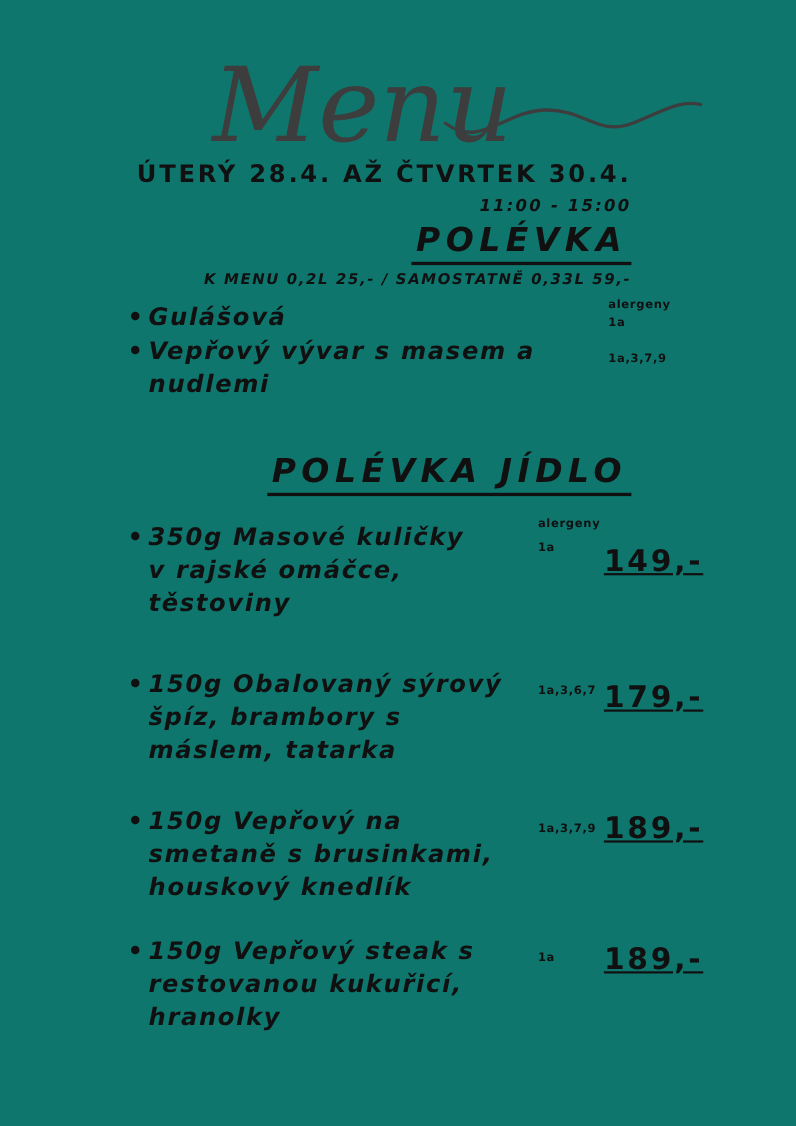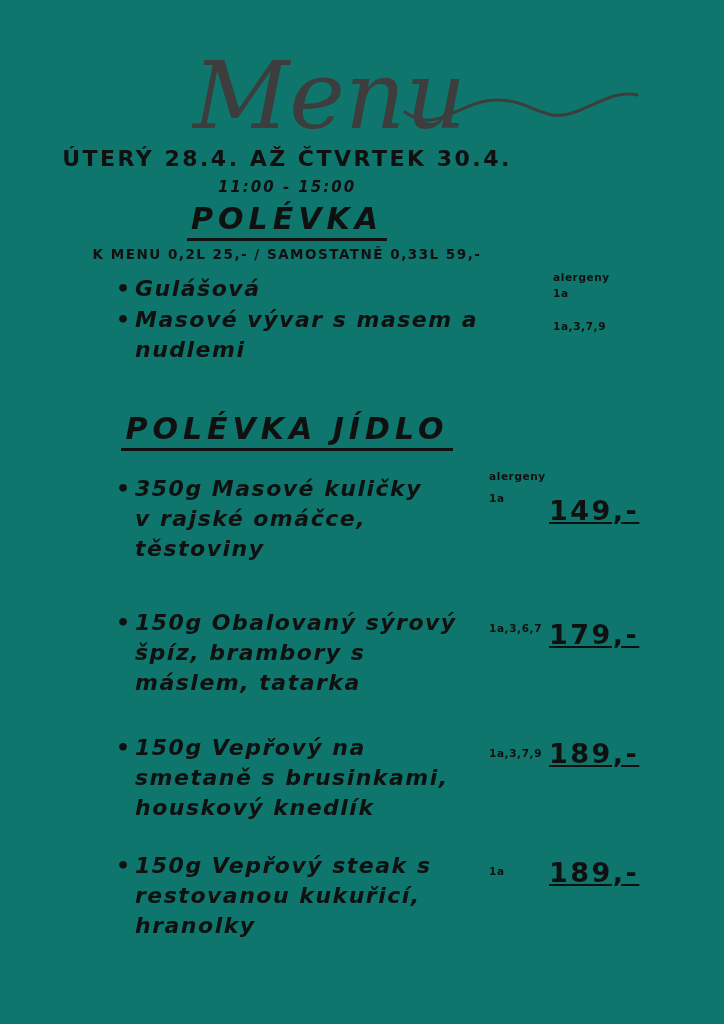--- a/index.html
+++ b/index.html
@@ -2,29 +2,29 @@
 <html><head>
 <meta charset="utf-8">
 <style>
   html,body{margin:0;padding:0;background:#e8e8e8;}
   .page{
     position:relative;width:724px;height:1024px;background:#0f766e;
     font-family:"DejaVu Sans",sans-serif;color:#101010;overflow:hidden;
     margin:0 auto;
   }
   .abs{position:absolute;}
-  .center{left:0;width:574px;text-align:center;}
+  .center{left:0;width:574px;text-align:right;}
   .title-wrap{left:105px;top:36px;width:540px;height:122px;}
   .date-line{top:146px;font-size:22px;font-weight:bold;letter-spacing:2.5px;}
   .time-line{top:178px;font-size:15px;font-weight:bold;font-style:italic;letter-spacing:2px;}
   .sec-head{font-size:30px;font-weight:bold;font-style:italic;letter-spacing:5px;}
   .sec-head .u{display:inline-block;border-bottom:3.5px solid #101010;padding:0 4px 2px;}
   .soup-head{top:201px;}
   .main-head{top:411px;}
-  .subtitle{top:246px;font-size:13.5px;font-weight:bold;letter-spacing:1.5px;}
+  .subtitle{top:246px;font-size:13.5px;font-weight:bold;font-style:italic;letter-spacing:1.5px;}
   .alg{font-size:10.5px;font-weight:bold;letter-spacing:0.6px;white-space:nowrap;text-align:right;}
   .alg-head-soup{left:553px;top:271px;line-height:13px;}
   .alg-head-main{left:489px;top:470px;line-height:13px;}
   .row{position:absolute;left:0;width:724px;}
   .bullet{position:absolute;left:116px;top:0;font-size:22px;font-weight:bold;line-height:30px;}
   .name{position:absolute;left:135px;top:0;font-size:22px;font-weight:bold;line-height:30px;letter-spacing:1.5px;}
   .name div{white-space:nowrap;font-style:italic;}
   .row .alg{position:absolute;}
   .row.soup .alg{left:553px;}
   .row.main .alg{left:489px;}
@@ -56,21 +56,21 @@
     <span class="bullet">•</span>
     <div class="name">
       <div>Gulášová</div>
     </div>
     <div class="alg" style="top:13px">1a</div>
   </div>
 
   <div class="row soup" style="top:305px">
     <span class="bullet">•</span>
     <div class="name">
-      <div>Masové vývar s masem a</div>
+      <div>Vepřový vývar s masem a</div>
       <div>nudlemi</div>
     </div>
     <div class="alg" style="top:15px">1a,3,7,9</div>
   </div>
 
   <div class="abs center sec-head main-head">
     <span class="u">POLÉVKA JÍDLO</span>
   </div>
 
   <div class="abs alg alg-head-main">alergeny</div>

